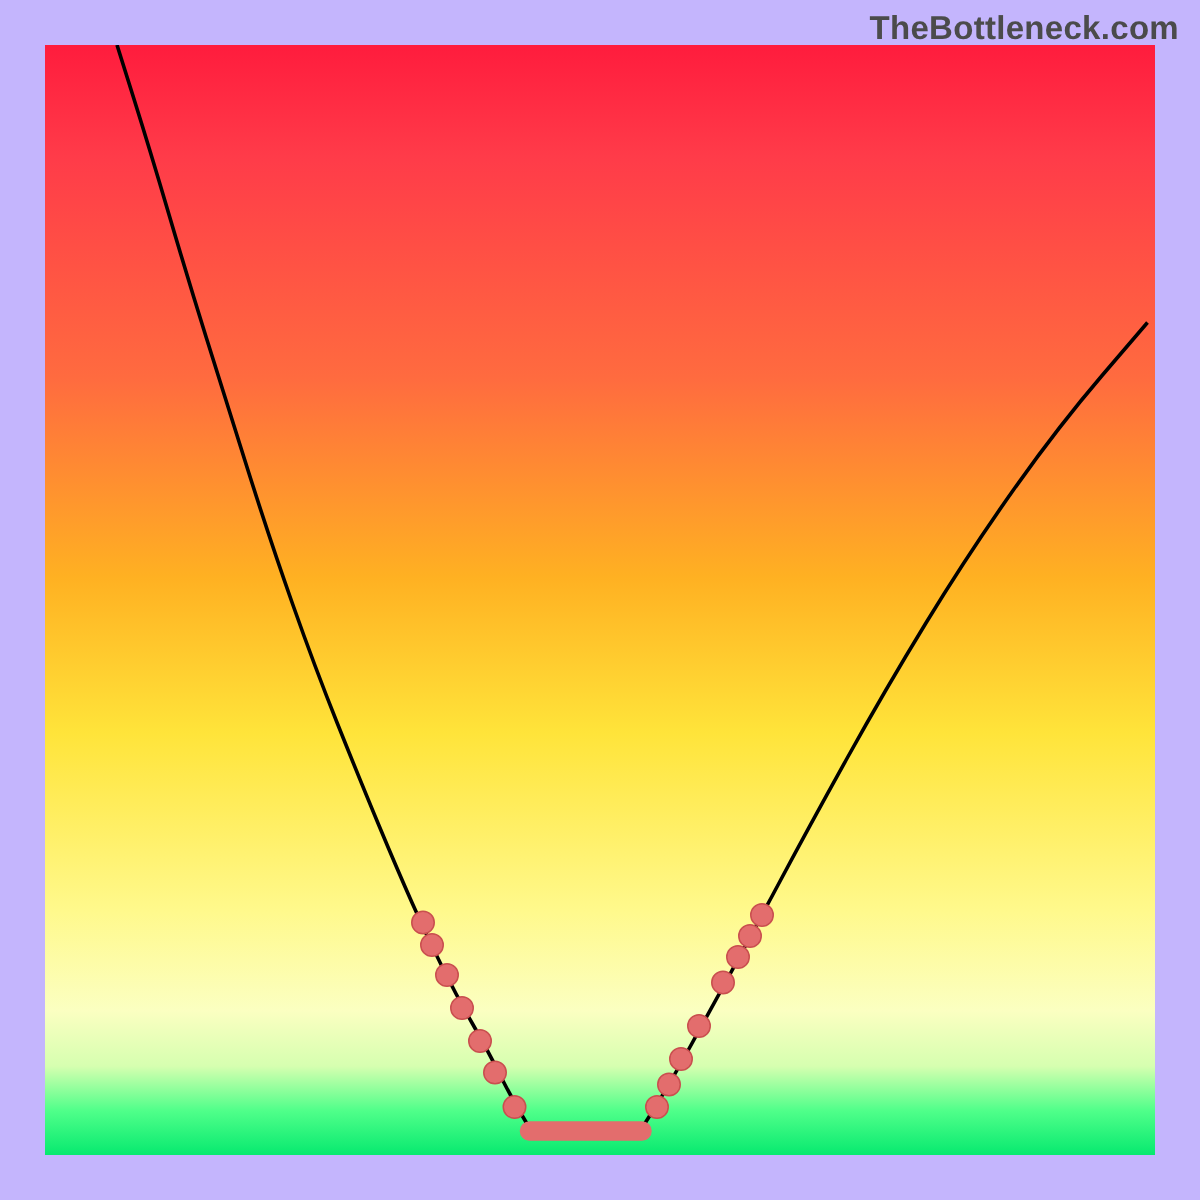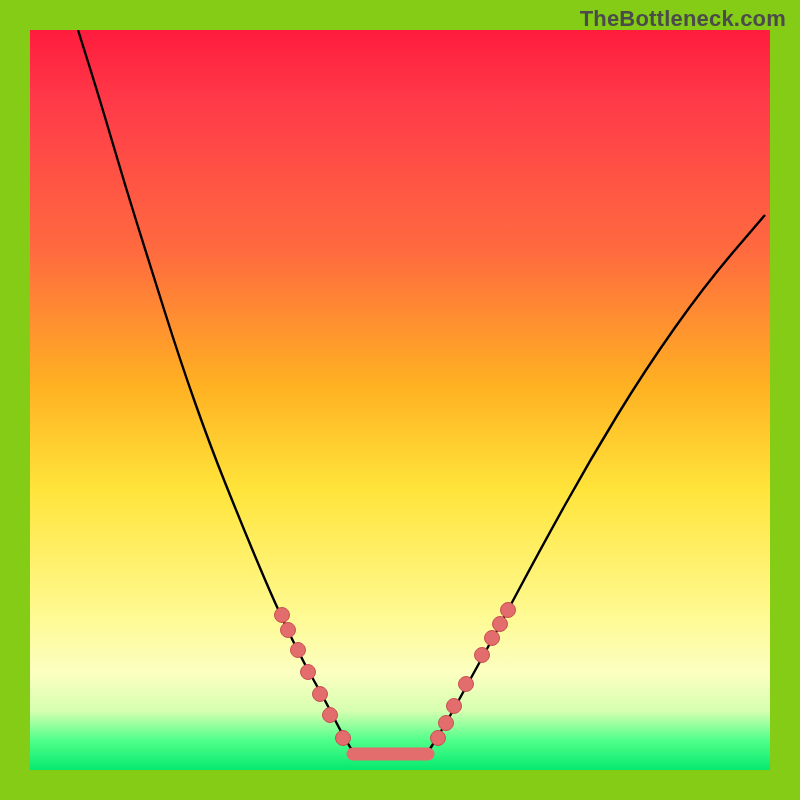--- a/index.html
+++ b/index.html
@@ -10,21 +10,21 @@
     background: #000;
     font-family: Arial, Helvetica, sans-serif;
     overflow: hidden;
   }
   .frame {
     position: absolute;
     left: 0;
     top: 0;
     width: 800px;
     height: 800px;
-    background: #84cc16;
+    background: #c4b5fd;
   }
   .plot {
     position: absolute;
     left: 30px;
     top: 30px;
     width: 740px;
     height: 740px;
     
     background: linear-gradient(
       to bottom,

